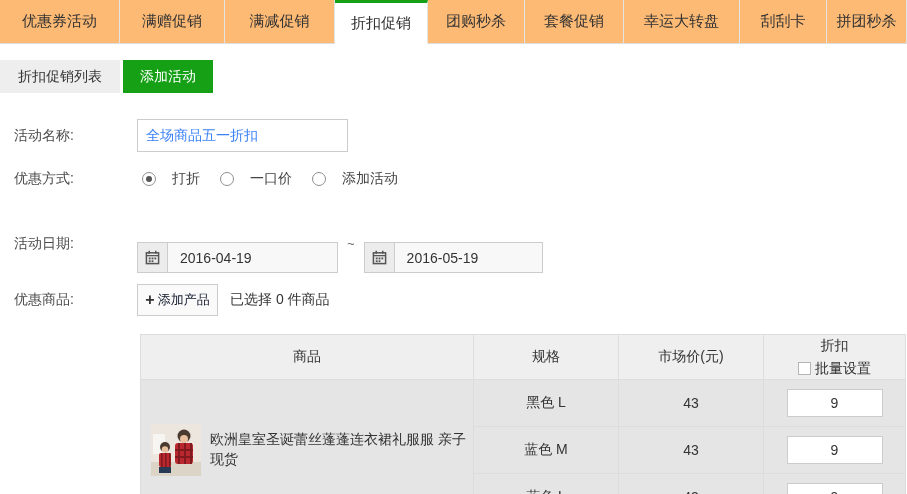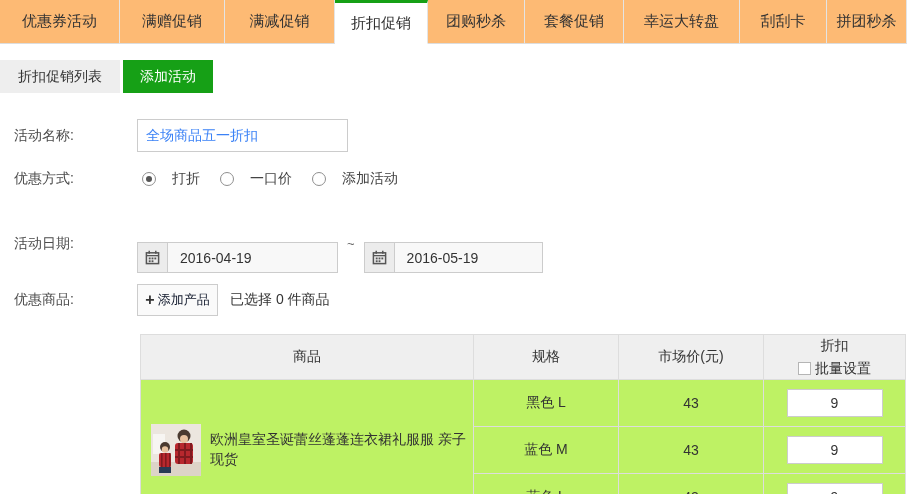--- a/index.html
+++ b/index.html
@@ -72,21 +72,21 @@
   .selected-summary { margin-left:12px; font-size:14px; color:#333; }
   
   table.products {
     margin-left:140px; width:765px; border-collapse:collapse; table-layout:fixed;
   }
   table.products th, table.products td {
     border:1px solid var(--border); font-size:14px; font-weight:normal;
     text-align:center; color:#333; padding:0;
   }
   table.products th { background:#efefef; height:45px; }
-  table.products td { height:47px; background:#bef264; }
+  table.products td { height:47px; background:#e5e5e5; }
   .discount-header-line2 {
     display:flex; align-items:center; justify-content:center; gap:4px; margin-top:5px;
   }
   .checkbox {
     width:13px; height:13px; border:1px solid #b5b5b5; background:#fff; flex:none;
     display:inline-block; cursor:pointer;
   }
   .product-cell-inner {
     display:flex; align-items:center; padding-left:10px; text-align:left;
   }

